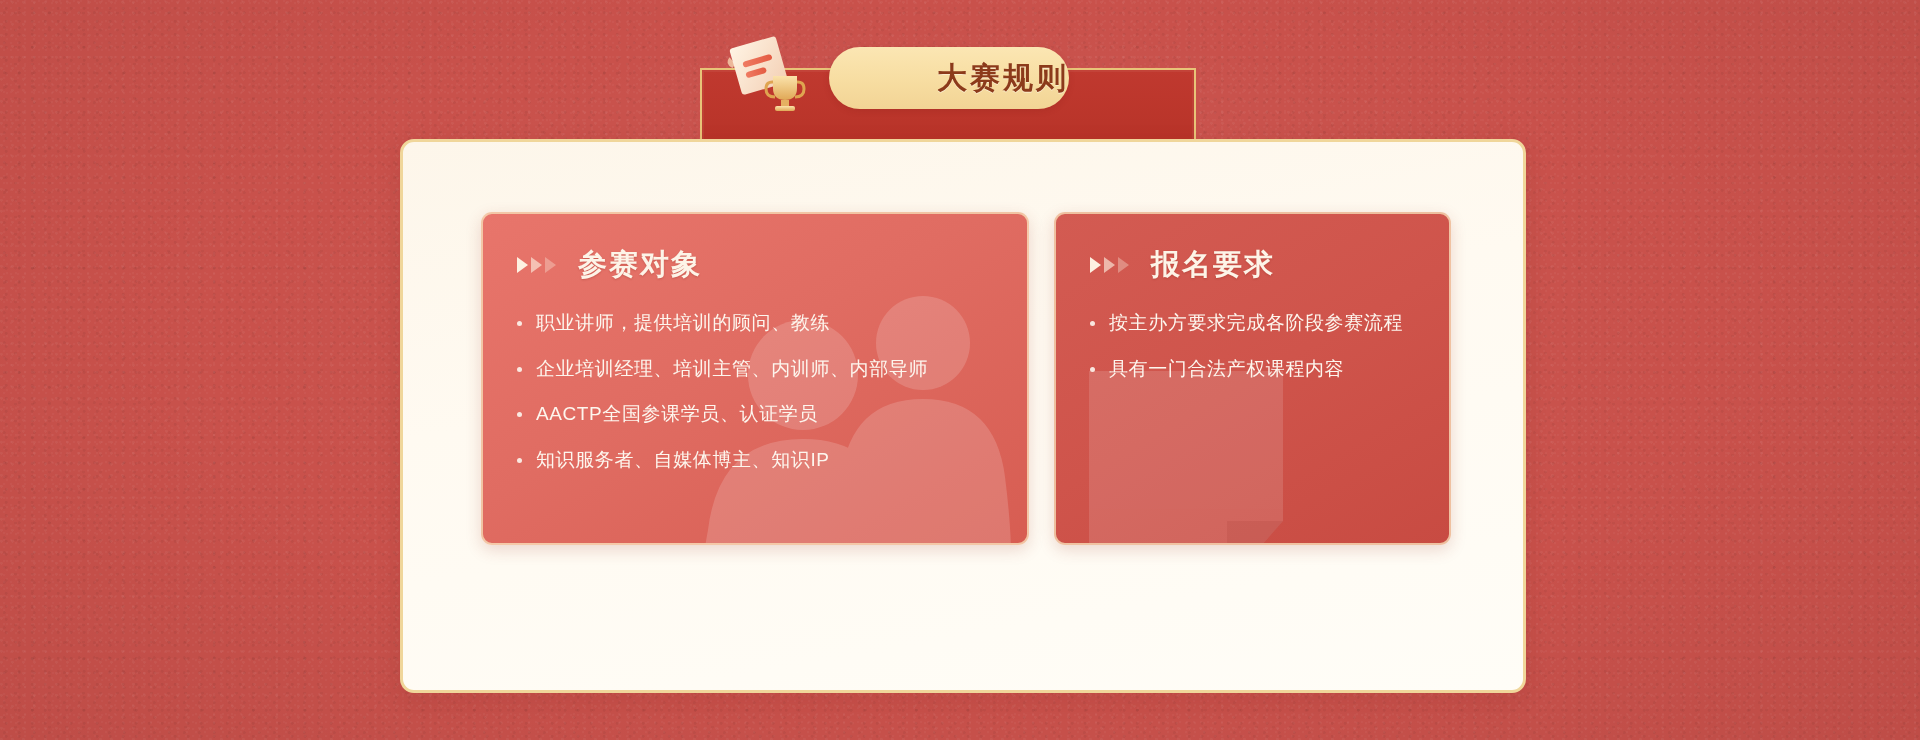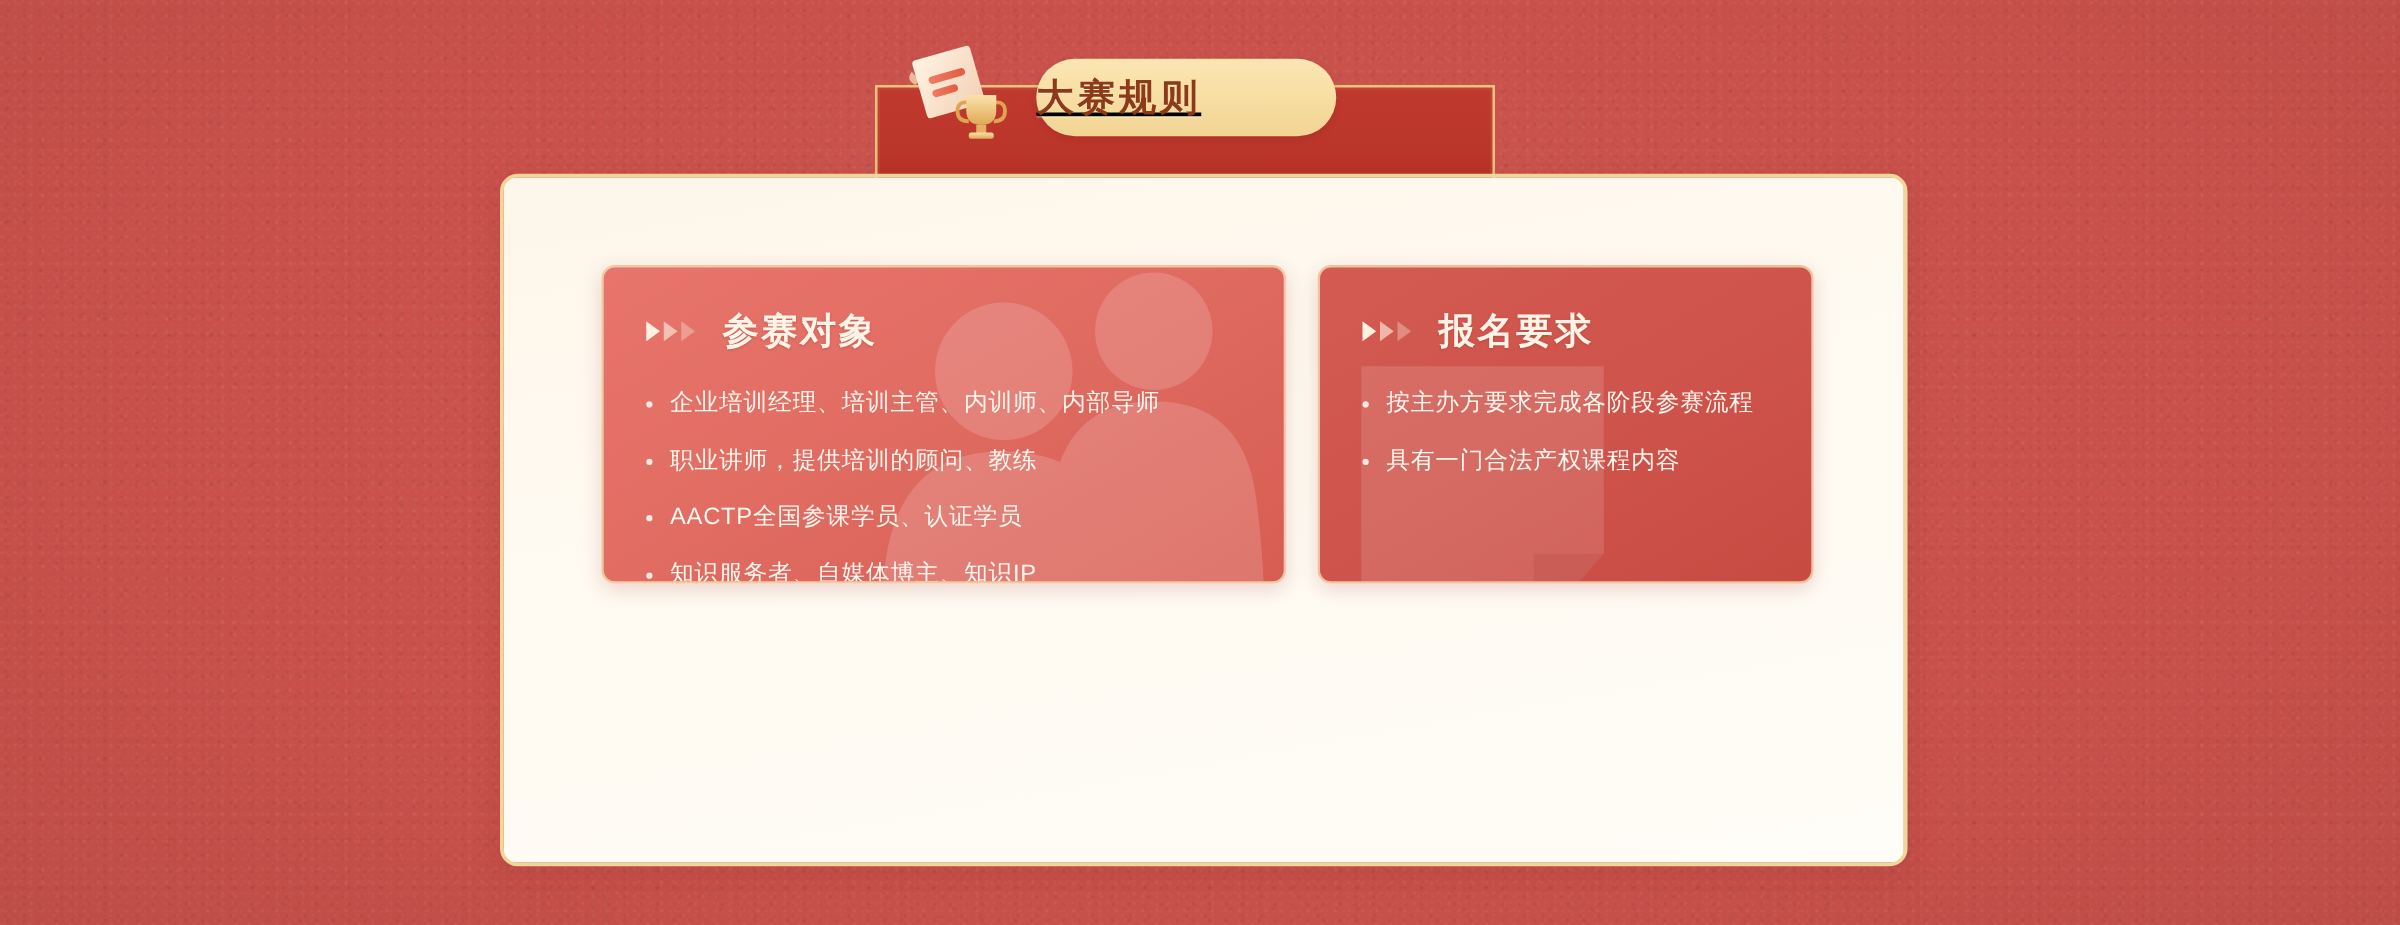--- a/index.html
+++ b/index.html
@@ -65,24 +65,23 @@
   #title-badge {
     position: absolute;
     left: 829px;
     top: 47px;
     width: 240px;
     height: 62px;
     background: linear-gradient(180deg, #fbe6b3 0%, #f7dda1 55%, #f2d495 100%);
     border-radius: 31px;
     display: flex;
     align-items: center;
-    justify-content: flex-start;
+    justify-content: flex-end;
     z-index: 6;
     box-shadow: 0 2px 6px rgba(120,30,20,0.18);
-    text-decoration: underline;
   }
   #title-badge-text {
     font-size: 30px;
     font-weight: bold;
     letter-spacing: 3px;
     color: #8c3a1a;
     text-shadow: 0 1px 0 rgba(255,255,255,0.45);
     white-space: nowrap;
   }
 
@@ -109,21 +108,21 @@
     width: 970px;
     display: flex;
     gap: 25px;
   }
   .card {
     position: relative;
     border-radius: 11px;
     border: 2px solid rgba(250,230,190,0.75);
     box-sizing: border-box;
     overflow: hidden;
-    height: 255px;
+    height: 333px;
     padding: 30px 0 12px 0;
     box-shadow: 0 5px 16px rgba(150,50,40,0.18);
   }
   #card-participants {
     width: 548px;
     background: linear-gradient(150deg, #e8756b 0%, #e06c62 45%, #d75d52 100%);
   }
   #card-requirements {
     width: 397px;
     background: linear-gradient(150deg, #d35b52 0%, #cf544b 50%, #c84b42 100%);
@@ -278,25 +277,25 @@
           <i class="arrow a1"></i>
             <i class="arrow a2"></i>
             <i class="arrow a3"></i>
         </span>
         <span class="card-title">参赛对象</span>
       </div>
 
       <ul class="bullets">
         <li>
           <span class="dot"></span>
+          <span>职业讲师，提供培训的顾问、教练</span>
+        </li>
+        <li>
+          <span class="dot"></span>
           <span>企业培训经理、培训主管、内训师、内部导师</span>
-        </li>
-        <li>
-          <span class="dot"></span>
-          <span>职业讲师，提供培训的顾问、教练</span>
         </li>
         <li>
           <span class="dot"></span>
           <span>AACTP全国参课学员、认证学员</span>
         </li>
         <li>
           <span class="dot"></span>
           <span>知识服务者、自媒体博主、知识IP</span>
         </li>
       </ul>

